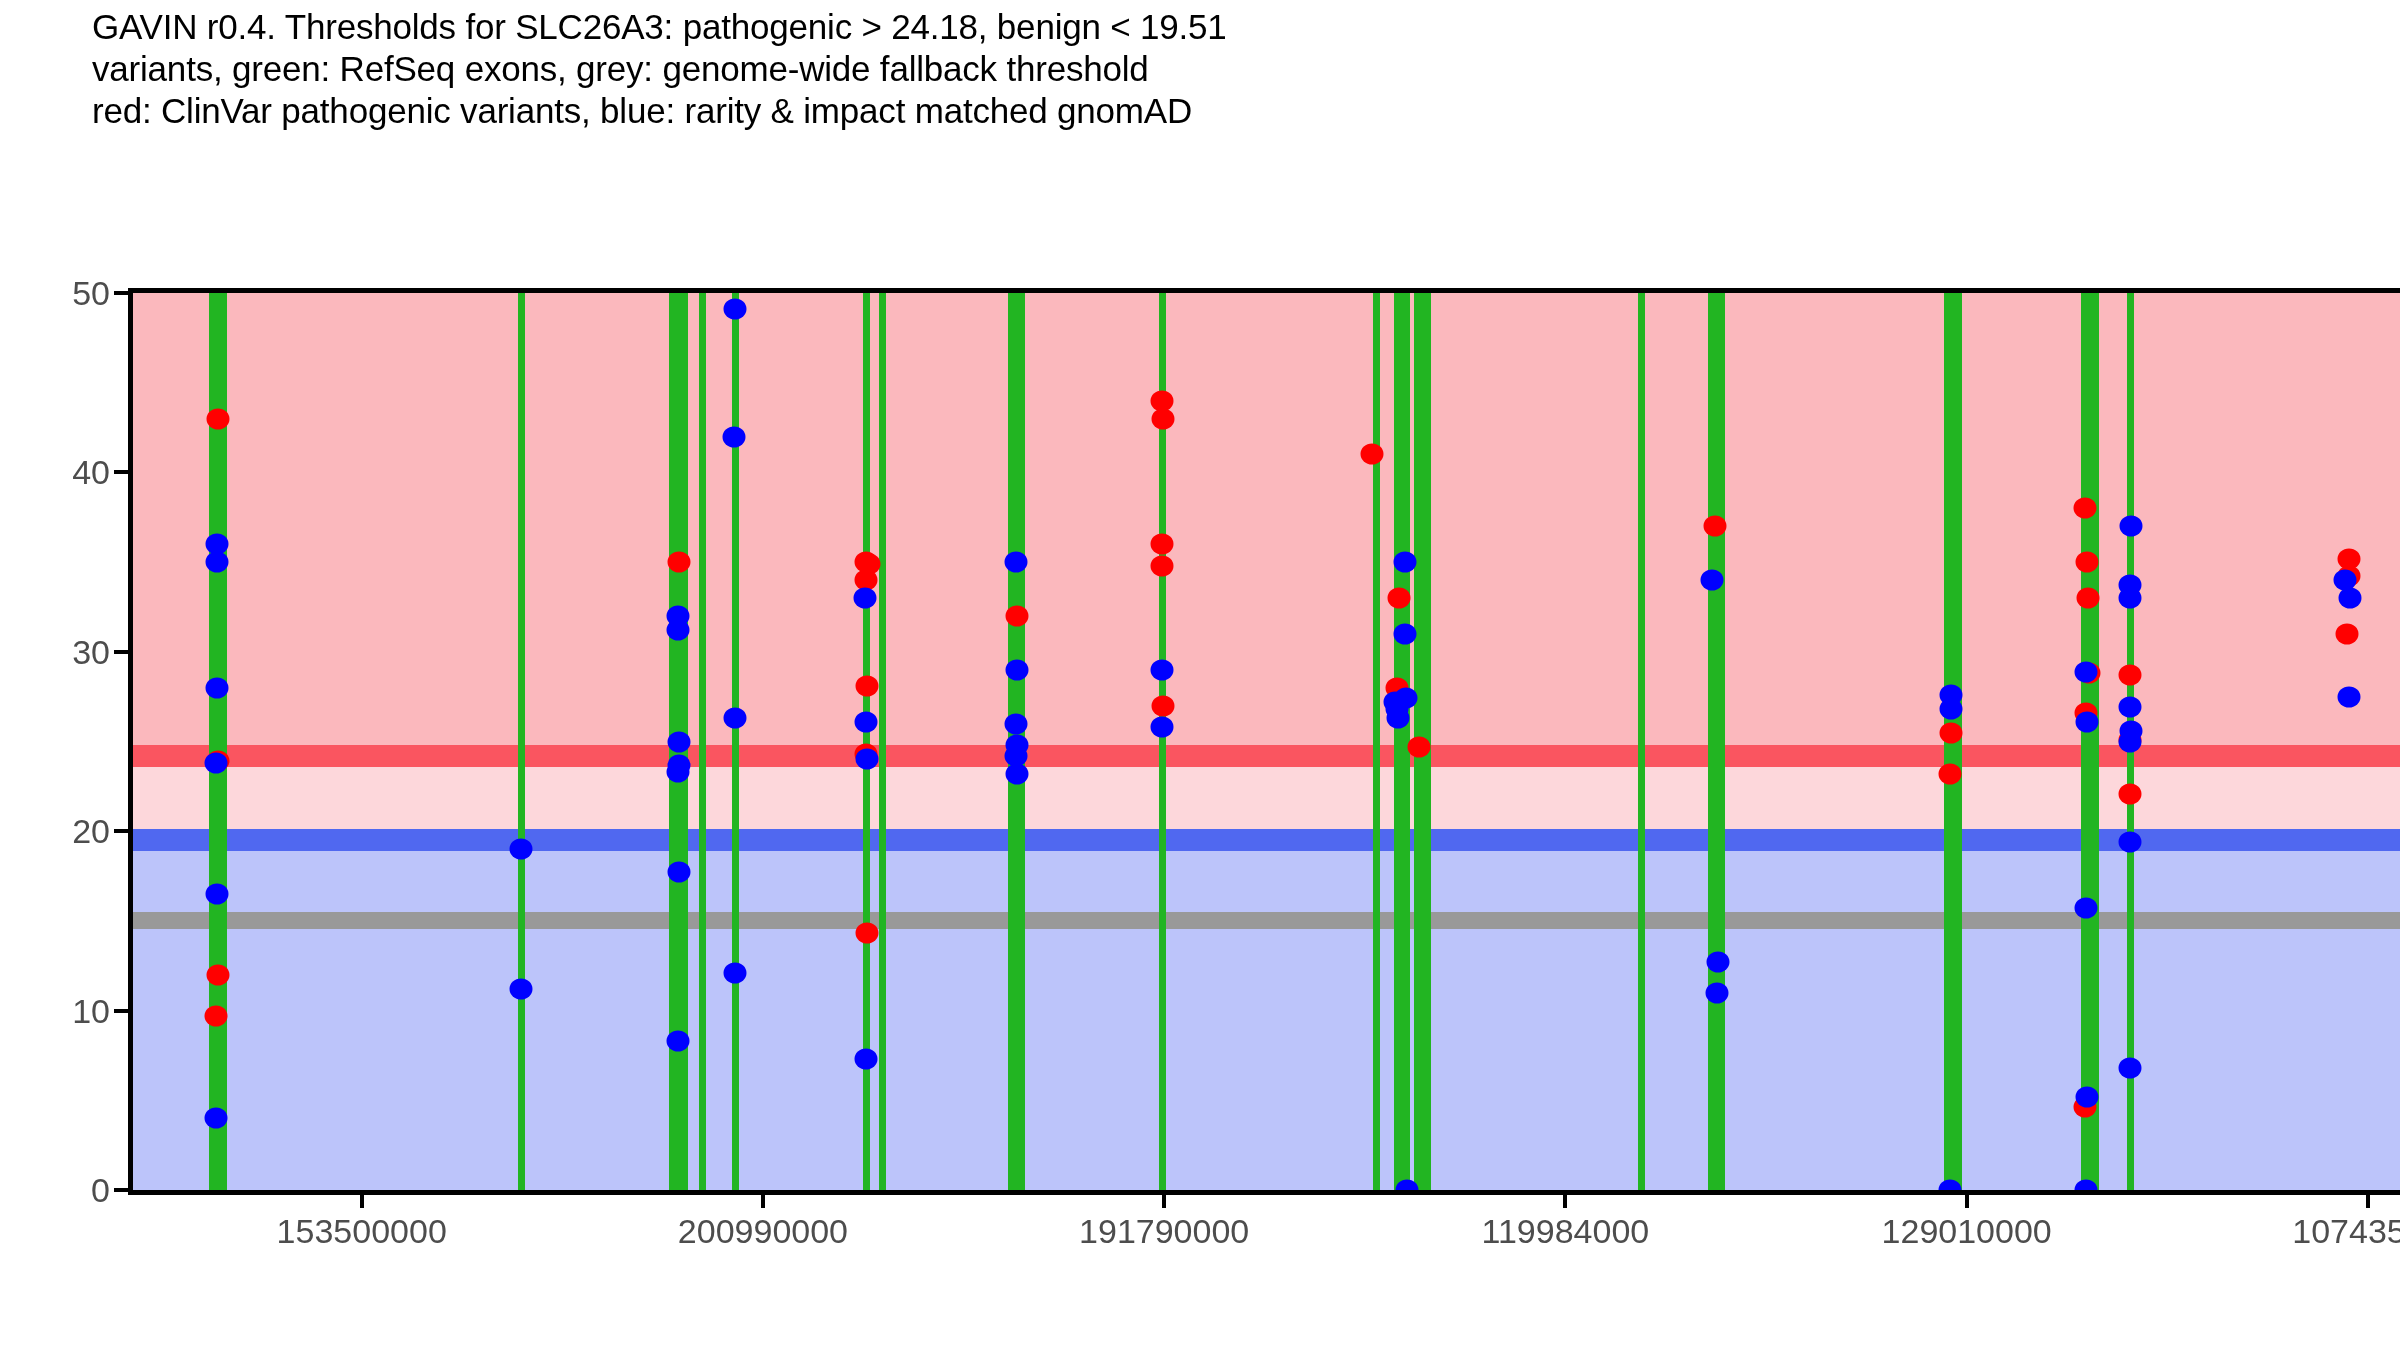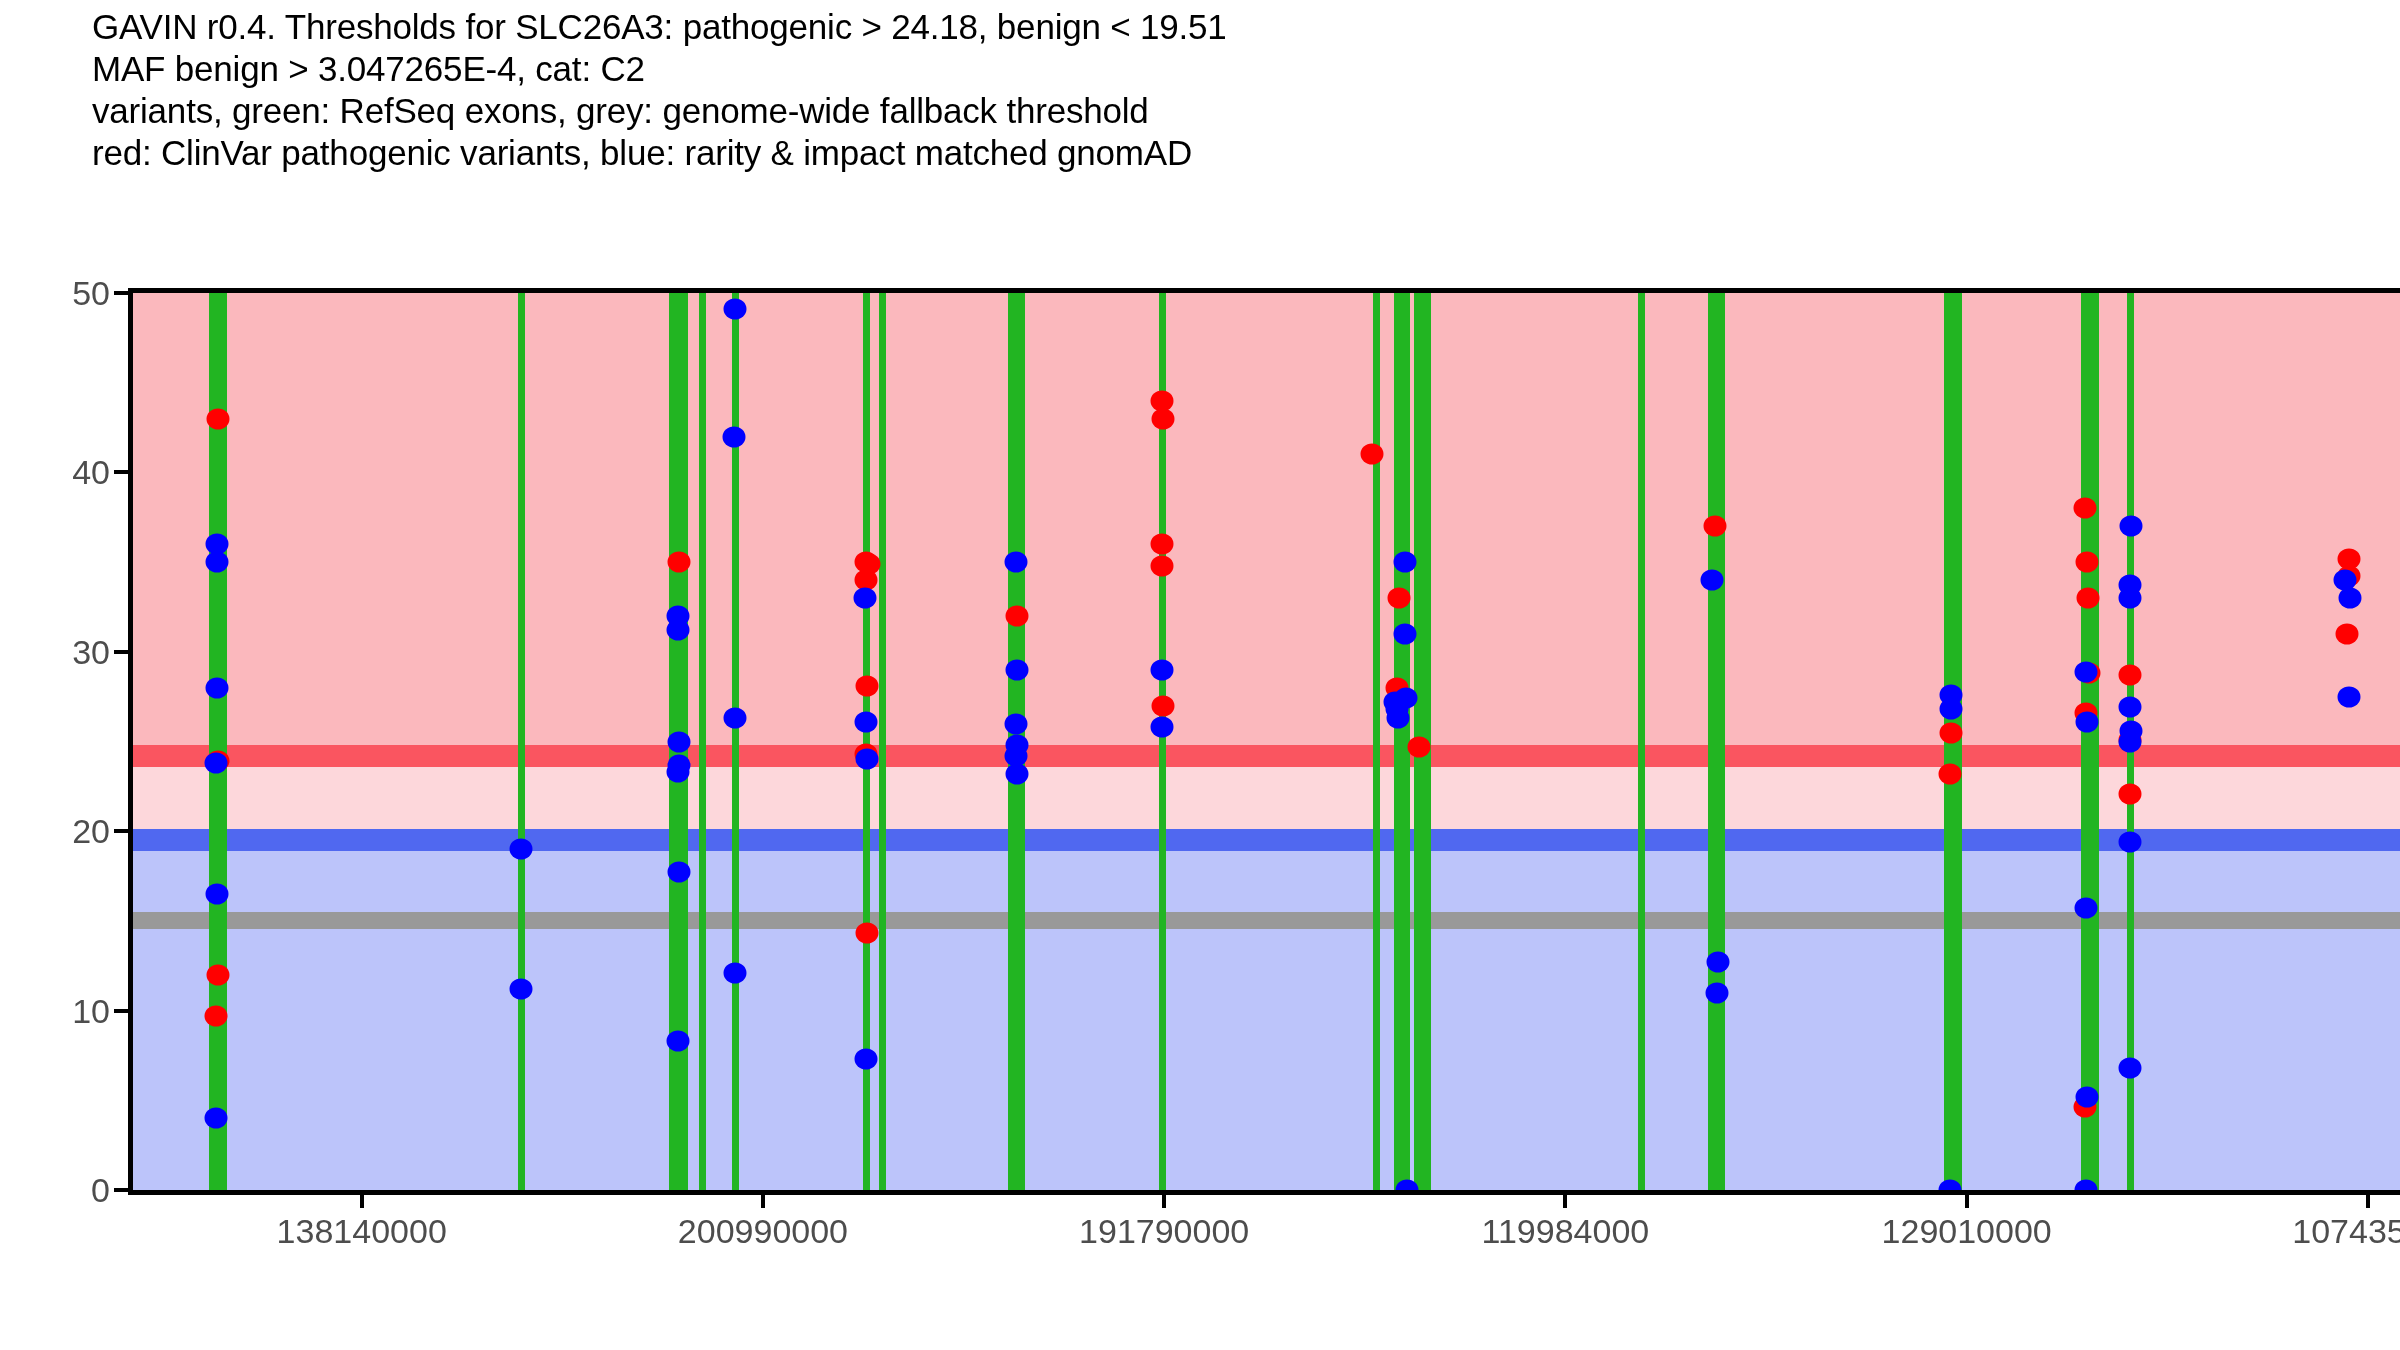--- a/index.html
+++ b/index.html
@@ -35,21 +35,20 @@
   .dot.red{background:#ff0000;}
   .dot.blue{background:#0000ff;}
 </style>
 </head>
 <body>
 
 <div id="root">
 
   <div class="title-block">
     <div class="title-line">GAVIN r0.4. Thresholds for SLC26A3: pathogenic &gt; 24.18, benign &lt; 19.51</div>
-    <div class="title-line">MAF benign &gt; 3.047265E-4, cat: C2</div>
     <div class="title-line">variants, green: RefSeq exons, grey: genome-wide fallback threshold</div>
     <div class="title-line">red: ClinVar pathogenic variants, blue: rarity &amp; impact matched gnomAD</div>
   </div>
 
   <div class="yaxis-spine"></div>
 
   <div id="y-ticks">
       <div class="ytick" style="top: 1188px;"></div>
       <div class="ylab-box" style="top: 1190px; left: -100px; width: 210px;">0</div>
       <div class="ytick" style="top: 1008.6px;"></div>
@@ -59,21 +58,21 @@
       <div class="ytick" style="top: 649.8px;"></div>
       <div class="ylab-box" style="top: 651.8px; left: -100px; width: 210px;">30</div>
       <div class="ytick" style="top: 470.4px;"></div>
       <div class="ylab-box" style="top: 472.4px; left: -100px; width: 210px;">40</div>
       <div class="ytick" style="top: 291px;"></div>
       <div class="ylab-box" style="top: 293px; left: -100px; width: 210px;">50</div>
     </div>
 
   <div id="x-ticks">
       <div class="xtick" style="left: 359.706px;"></div>
-      <div class="xtick-label" style="left: 361.706px;">138140000</div>
+      <div class="xtick-label" style="left: 361.706px;">153500000</div>
       <div class="xtick" style="left: 760.945px;"></div>
       <div class="xtick-label" style="left: 762.945px;">200990000</div>
       <div class="xtick" style="left: 1162.18px;"></div>
       <div class="xtick-label" style="left: 1164.18px;">191790000</div>
       <div class="xtick" style="left: 1563.42px;"></div>
       <div class="xtick-label" style="left: 1565.42px;">119984000</div>
       <div class="xtick" style="left: 1964.66px;"></div>
       <div class="xtick-label" style="left: 1966.66px;">129010000</div>
       <div class="xtick" style="left: 2365.9px;"></div>
       <div class="xtick-label" style="left: 2367.9px;">10743500</div>

